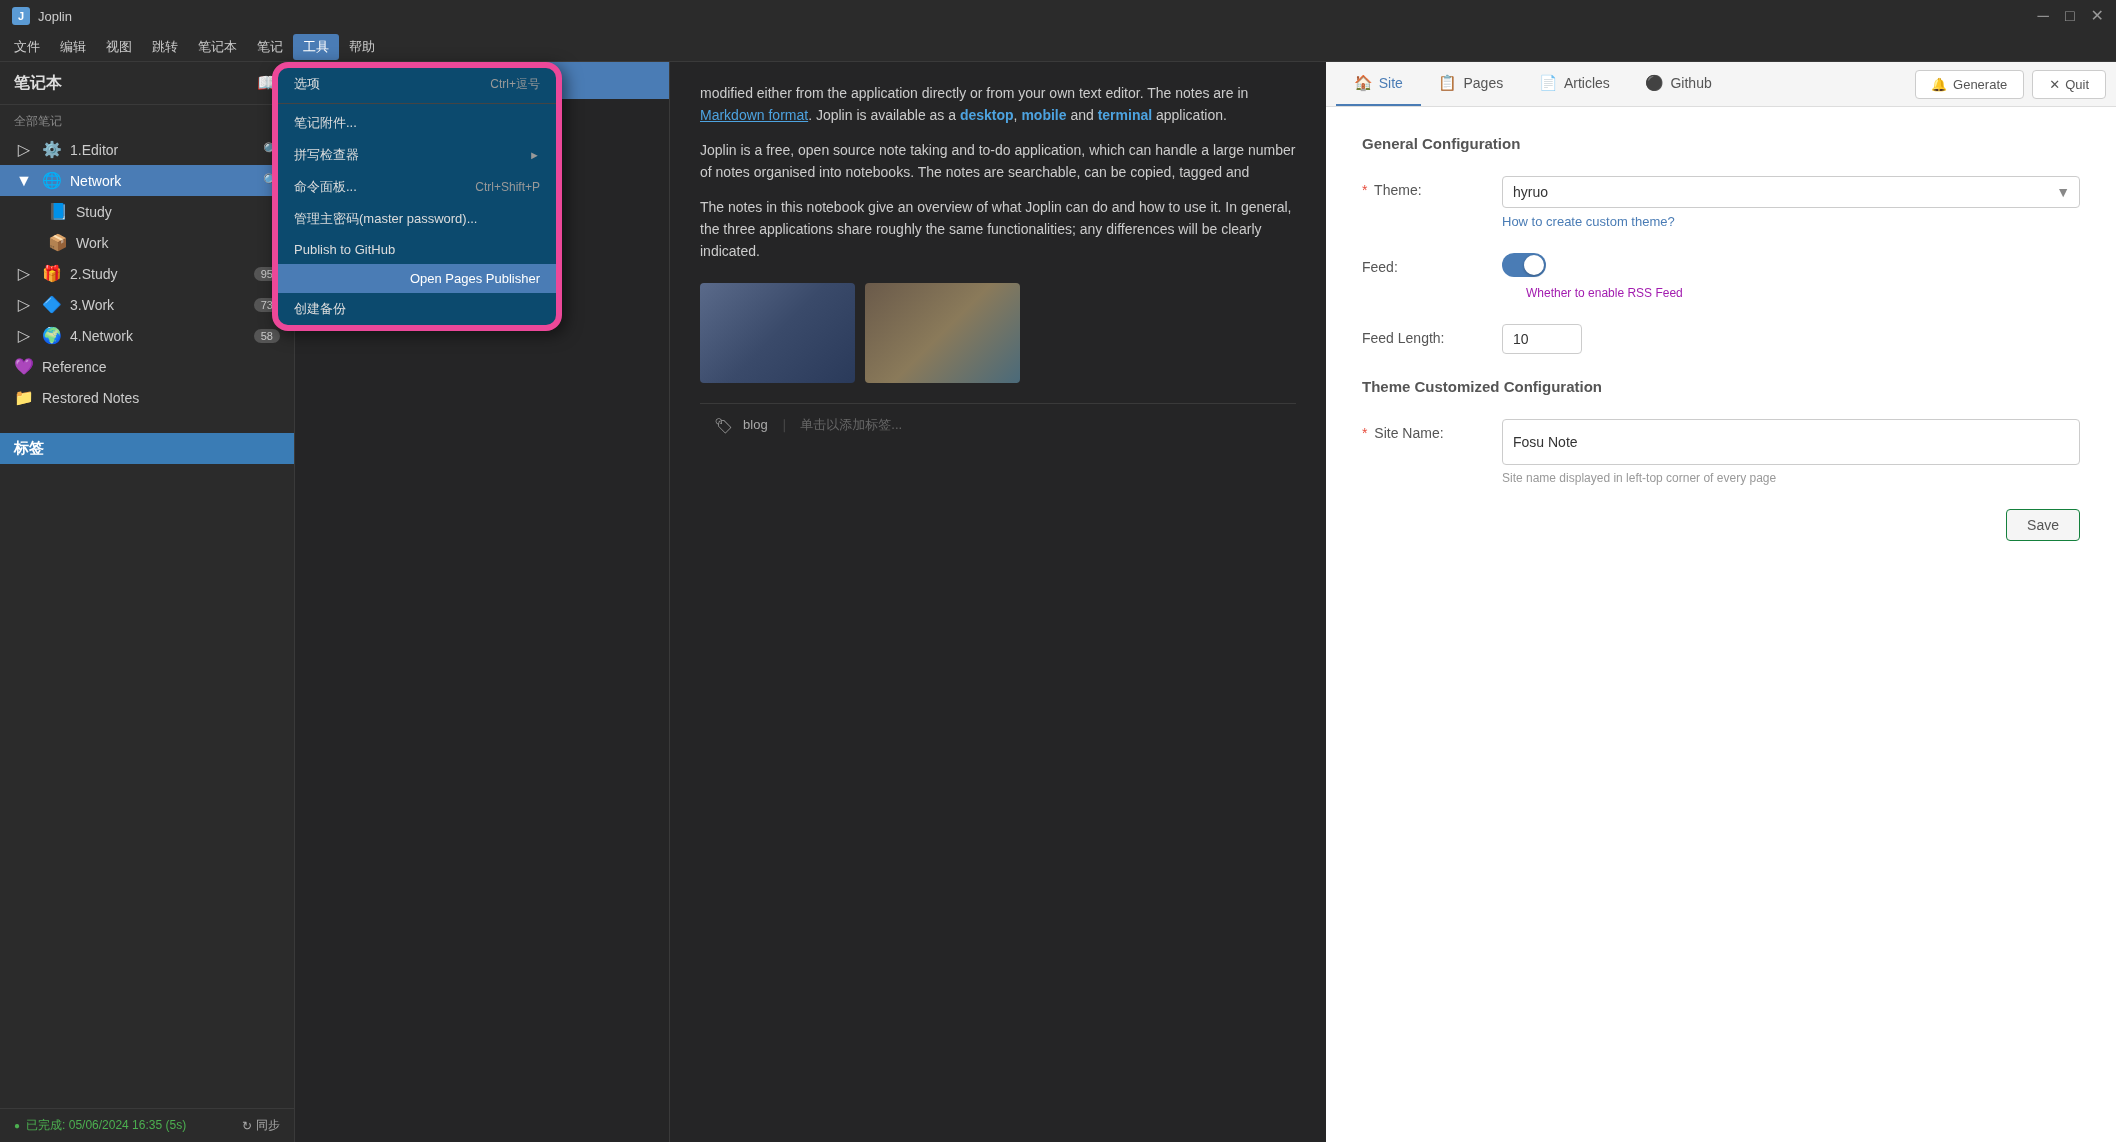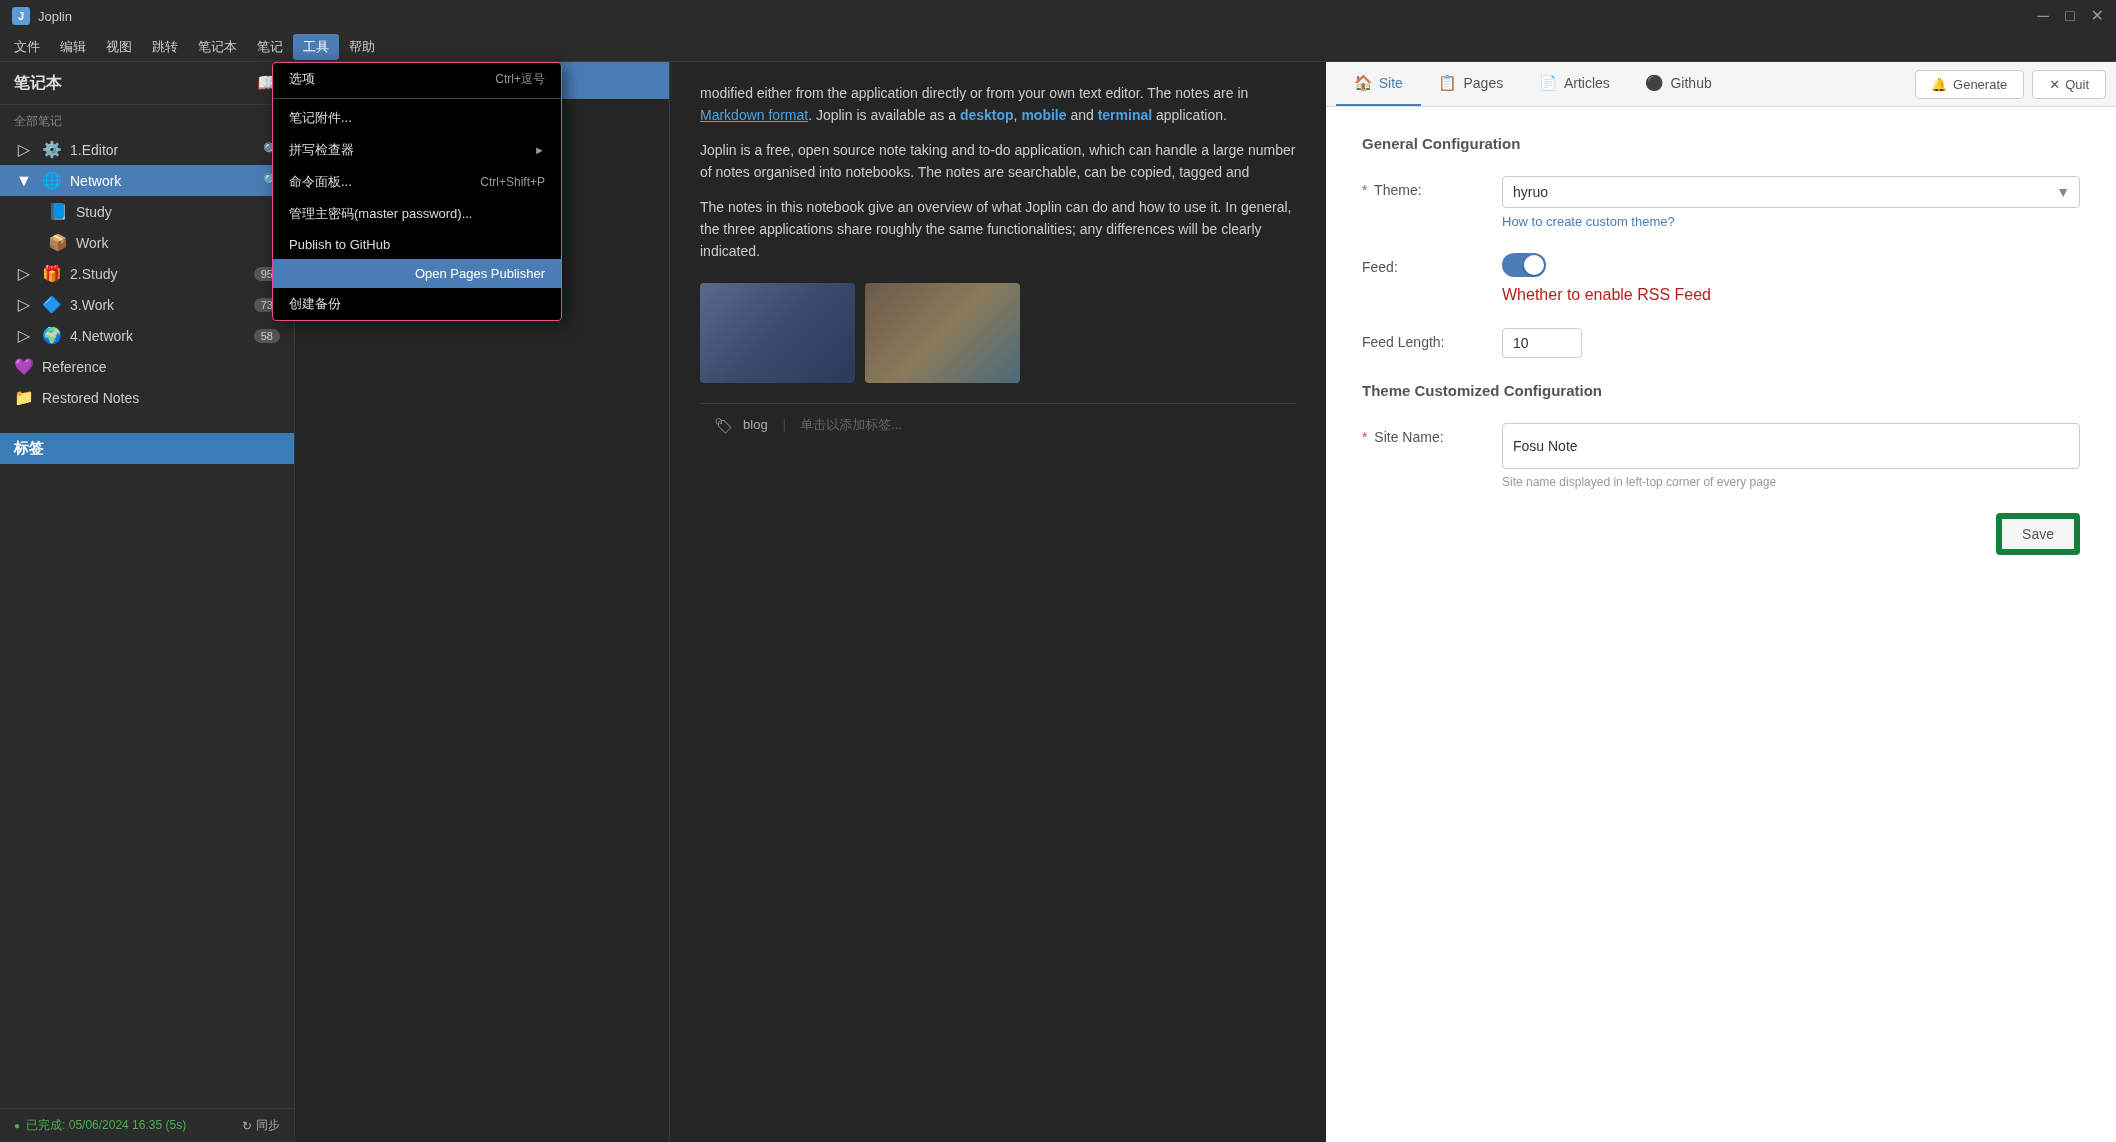--- a/index.html
+++ b/index.html
@@ -408,23 +408,24 @@
       position: absolute;
       top: 2px;
       right: 2px;
       width: 20px;
       height: 20px;
       background: white;
       border-radius: 50%;
       box-shadow: 0 1px 3px rgba(0,0,0,0.3);
     }
     .toggle-hint {
-      font-size: 16px;
-      color: #b91c1c;
+      font-size: 12px;
+      color: #a21caf;
       margin-top: 6px;
+      margin-left: 24px;
     }
     .number-input {
       padding: 6px 10px;
       border: 1px solid #ccc;
       border-radius: 4px;
       font-size: 14px;
       color: #333;
       width: 80px;
     }
     .subsection-title {
@@ -443,41 +444,41 @@
       color: #333;
     }
     .input-hint {
       font-size: 12px;
       color: #999;
       margin-top: 6px;
     }
     .save-btn {
       padding: 7px 20px;
       background: #f5f5f5;
-      border: 6px solid #15803d;
+      border: 1px solid #15803d;
       border-radius: 4px;
       font-size: 14px;
       color: #555;
       cursor: pointer;
     }
     .save-row {
       display: flex;
       justify-content: flex-end;
       margin-top: 10px;
     }
 
     
     .dropdown-overlay {
       position: absolute;
       top: 62px;
       left: 272px;
       width: 290px;
-      background: #000000;
-      border: 1px solid #ec4899;
-      border-radius: 4px;
+      background: #0c4a6e;
+      border: 6px solid #ec4899;
+      border-radius: 16px;
       box-shadow: 4px 4px 16px rgba(0,0,0,0.5);
       z-index: 1000;
     }
     .dropdown-item {
       padding: 7px 16px;
       font-size: 13px;
       color: #ddd;
       cursor: pointer;
       display: flex;
       align-items: center;

